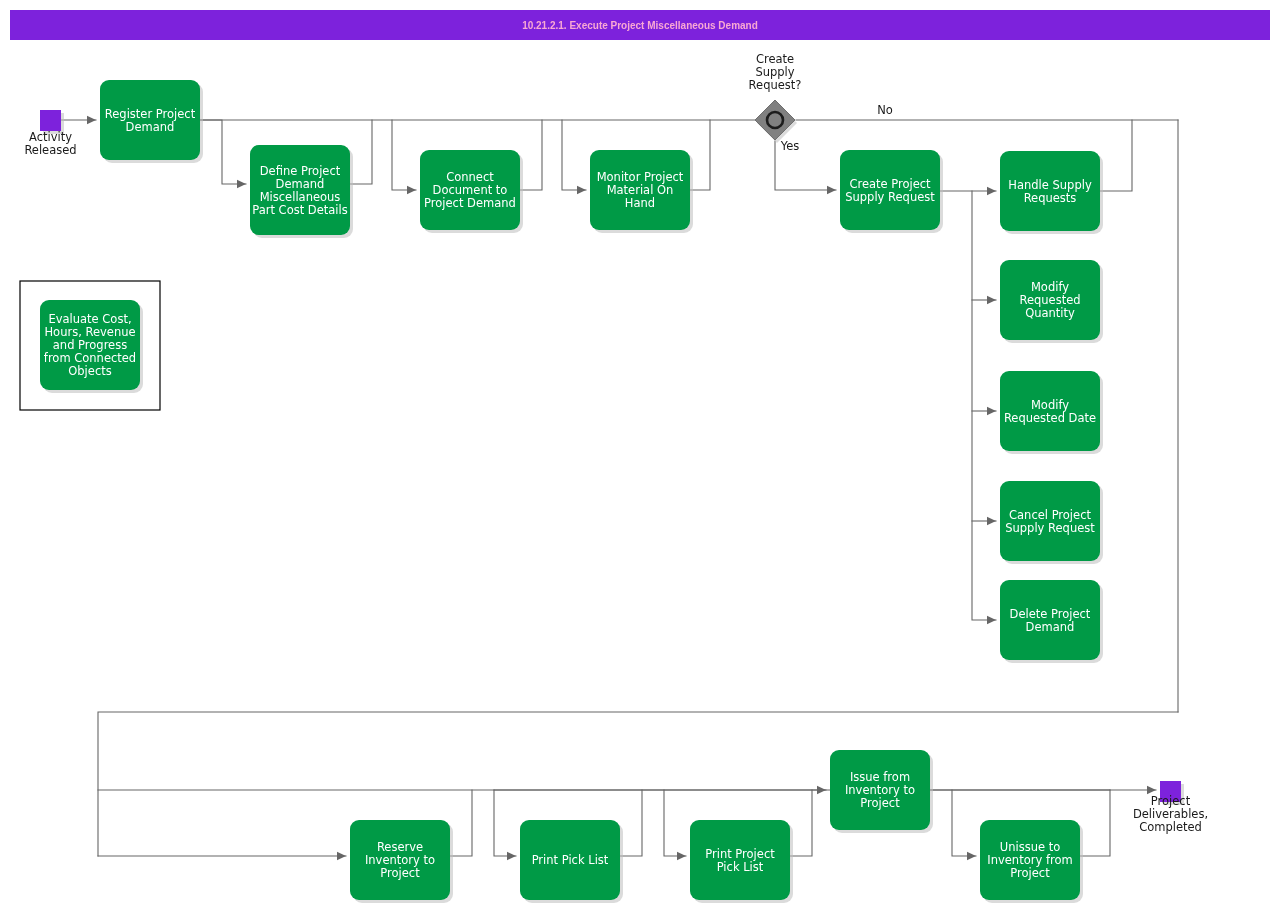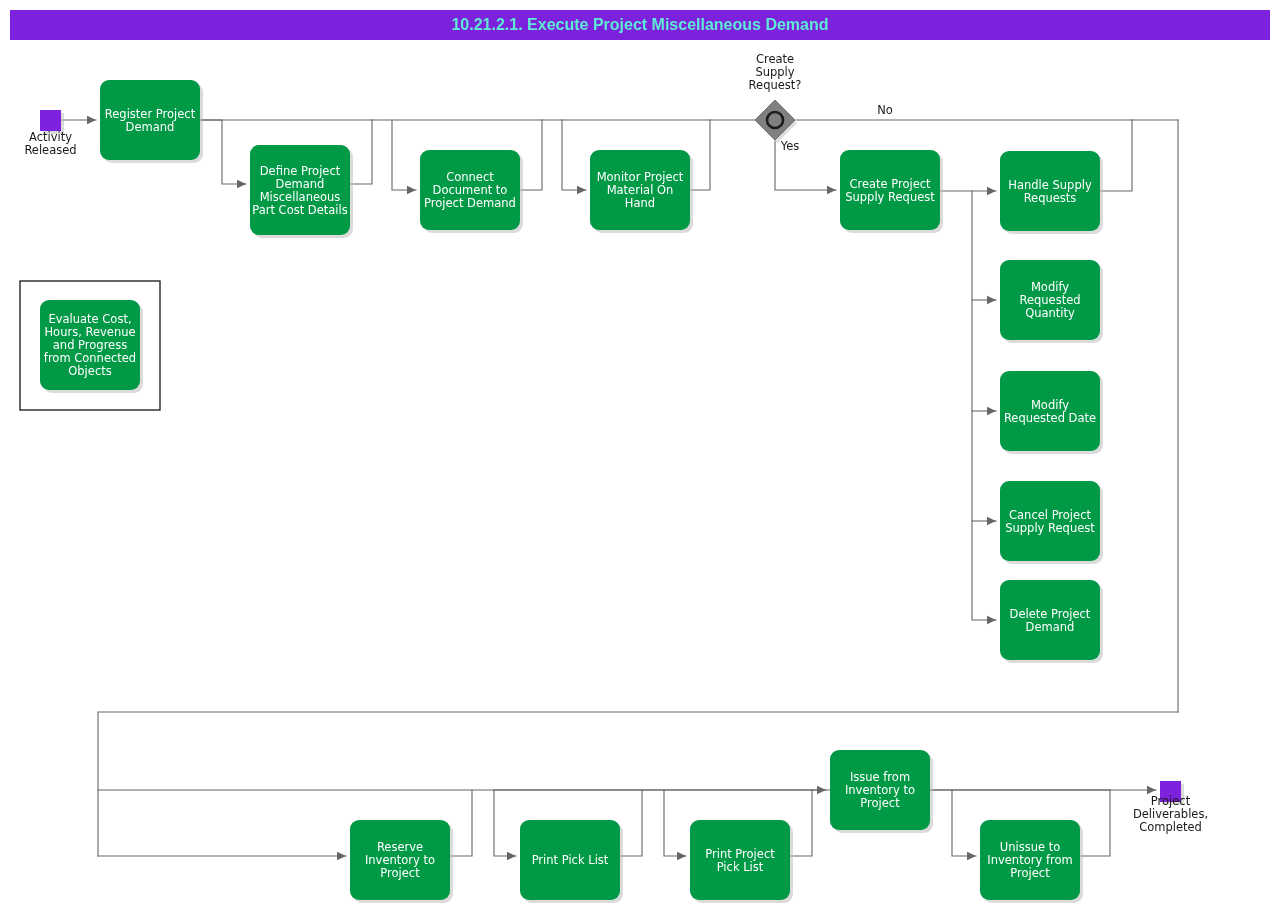--- a/index.html
+++ b/index.html
@@ -1,20 +1,20 @@
 <!DOCTYPE html>
 <html><head>
 <meta charset="utf-8">
 <style>
   html,body{margin:0;padding:0;background:#ffffff;}
   body{width:1280px;height:910px;font-family:"DejaVu Sans",sans-serif;overflow:hidden;}
   #stage{position:relative;width:1280px;height:910px;background:#fff;}
   .titlebar{position:absolute;left:10px;top:10px;width:1260px;height:30px;
             background:#7d22dc;display:flex;align-items:center;justify-content:center;}
-  .titlebar .ttl{color:#5eead4;font-size:16px;font-weight:bold;
+  .titlebar .ttl{color:#f9a8d4;font-size:10px;font-weight:bold;
             font-family:"Liberation Sans",sans-serif;letter-spacing:0px;}
   svg{position:absolute;left:0;top:0;width:1280px;height:910px;}
   .nodetext{fill:#ffffff;font-family:"DejaVu Sans",sans-serif;font-size:11.5px;
             text-anchor:middle;dominant-baseline:middle;}
   .evtlabel{fill:#1a1a1a;font-family:"DejaVu Sans",sans-serif;font-size:11.5px;
             text-anchor:middle;dominant-baseline:middle;}
   .edgelabel{fill:#1a1a1a;font-family:"DejaVu Sans",sans-serif;font-size:11.5px;
             text-anchor:middle;dominant-baseline:middle;}
   .task{fill:#009a46;}
   .taskshadow{fill:#bdbdbd;opacity:.55;}

